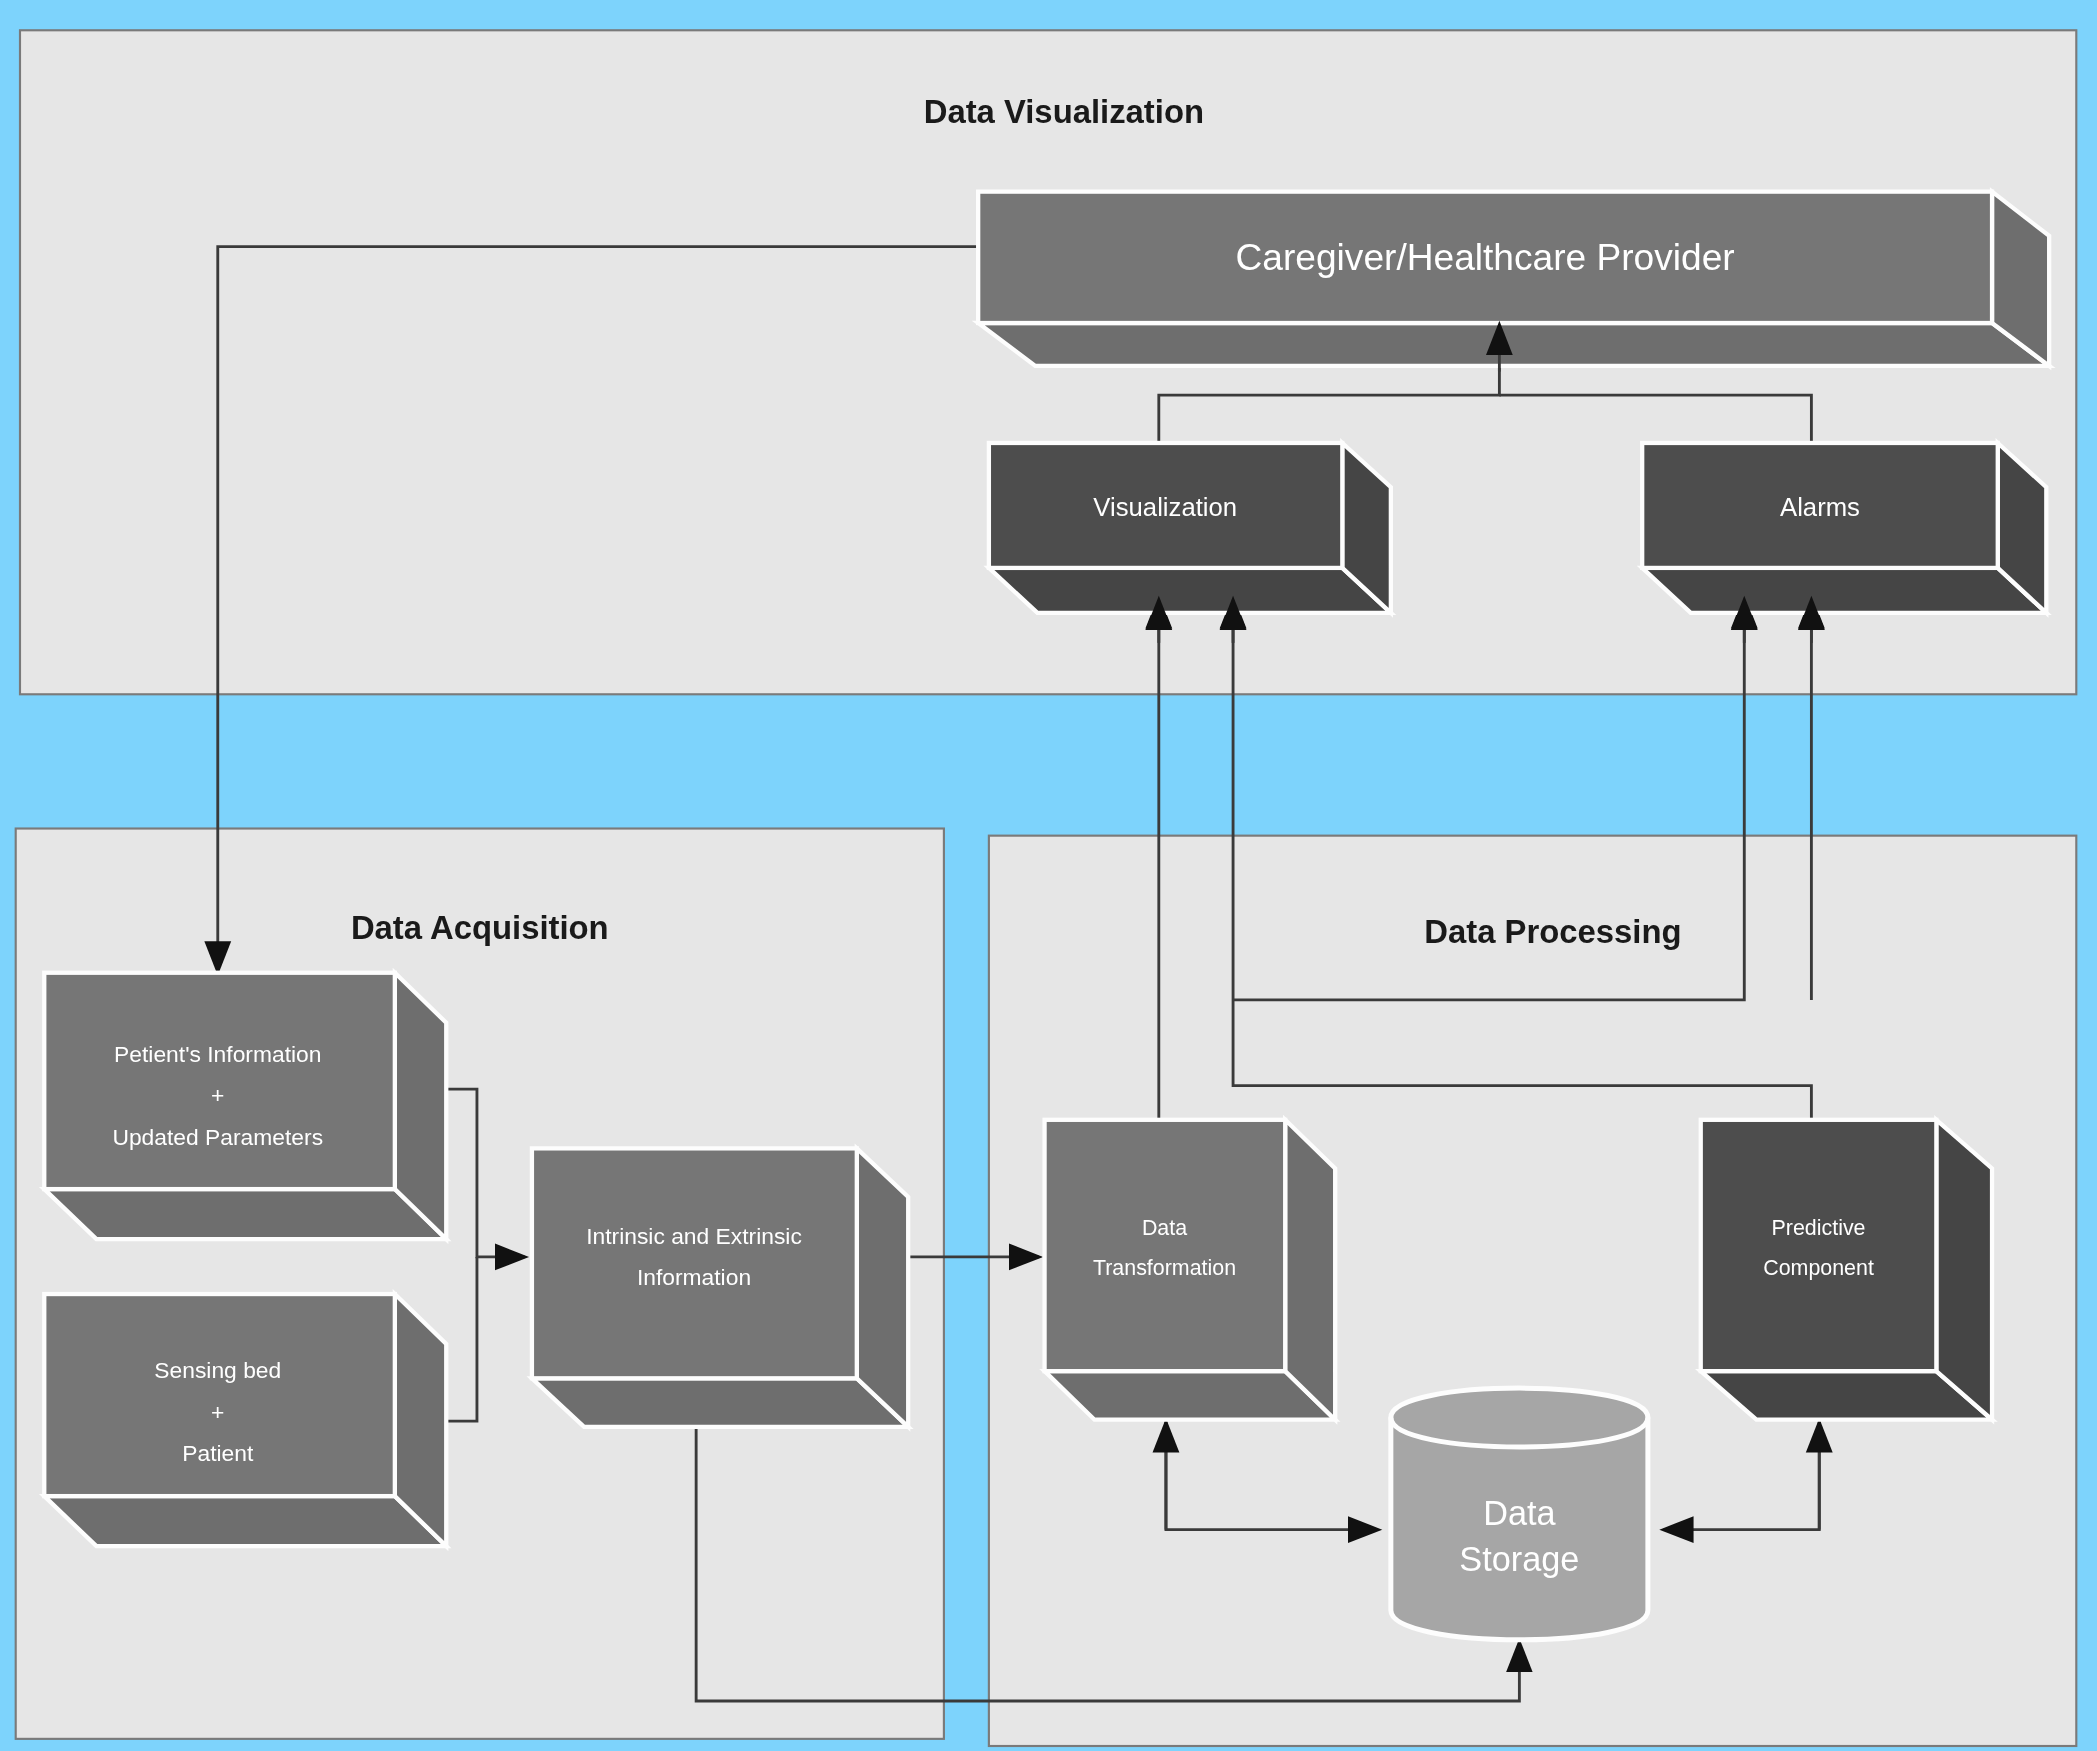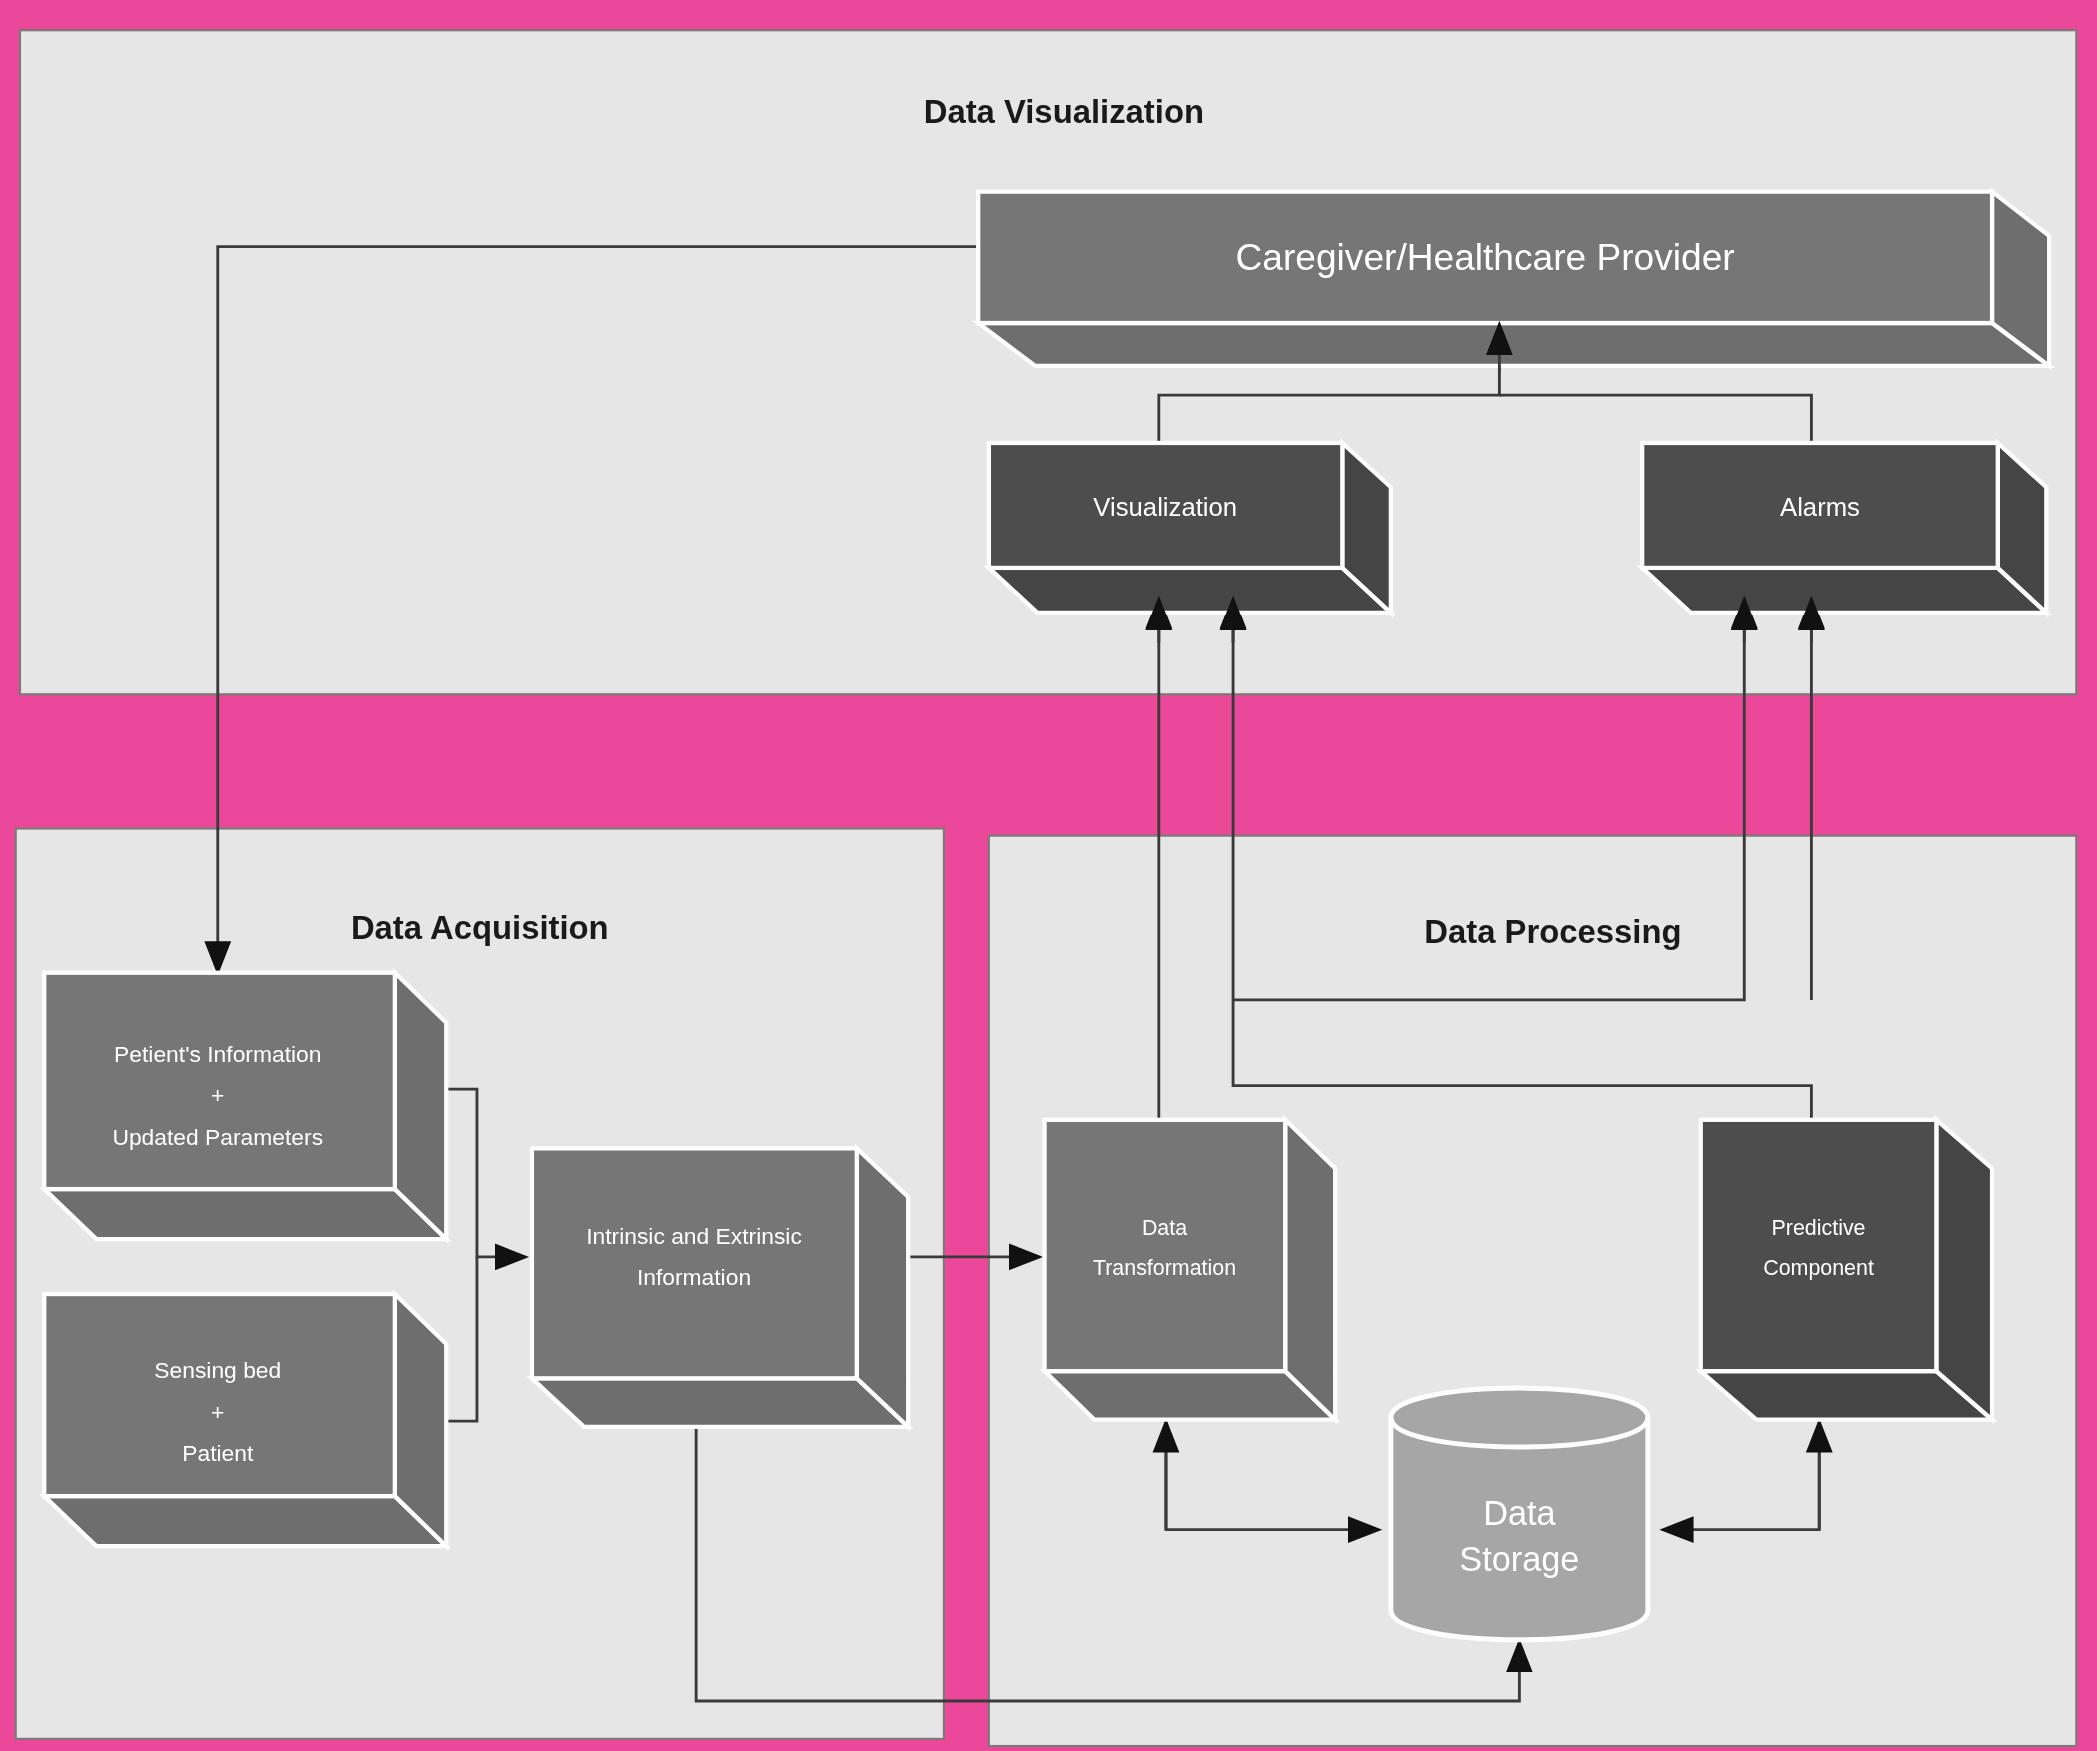--- a/index.html
+++ b/index.html
@@ -1,17 +1,17 @@
 <!DOCTYPE html>
 <html style="font-size:11.4px"><head>
 <meta charset="utf-8">
 <style>
   html,body{margin:0;padding:0;background:#ffffff;}
   body{font-family:"Liberation Sans", sans-serif;}
-  #stage{position:relative;width:2097px;height:1752px;background:#ec4899;overflow:hidden;}
+  #stage{position:relative;width:2097px;height:1752px;background:#7dd3fc;overflow:hidden;}
   svg{position:absolute;left:0;top:0;width:2097px;height:1752px;display:block;}
   .grp-title{font-weight:bold;font-size:46px;fill:#1a1a1a;text-anchor:middle;
              font-family:"Liberation Sans", sans-serif;}
   .box-label{fill:#ffffff;text-anchor:middle;font-family:"Liberation Sans", sans-serif;}
   .lbl-xl{font-size:52px;}
   .lbl-lg{font-size:36px;}
   .lbl-md{font-size:32px;}
   .lbl-sm{font-size:30px;}
   .cyl-label{fill:#ffffff;text-anchor:middle;font-size:48px;
              font-family:"Liberation Sans", sans-serif;}

